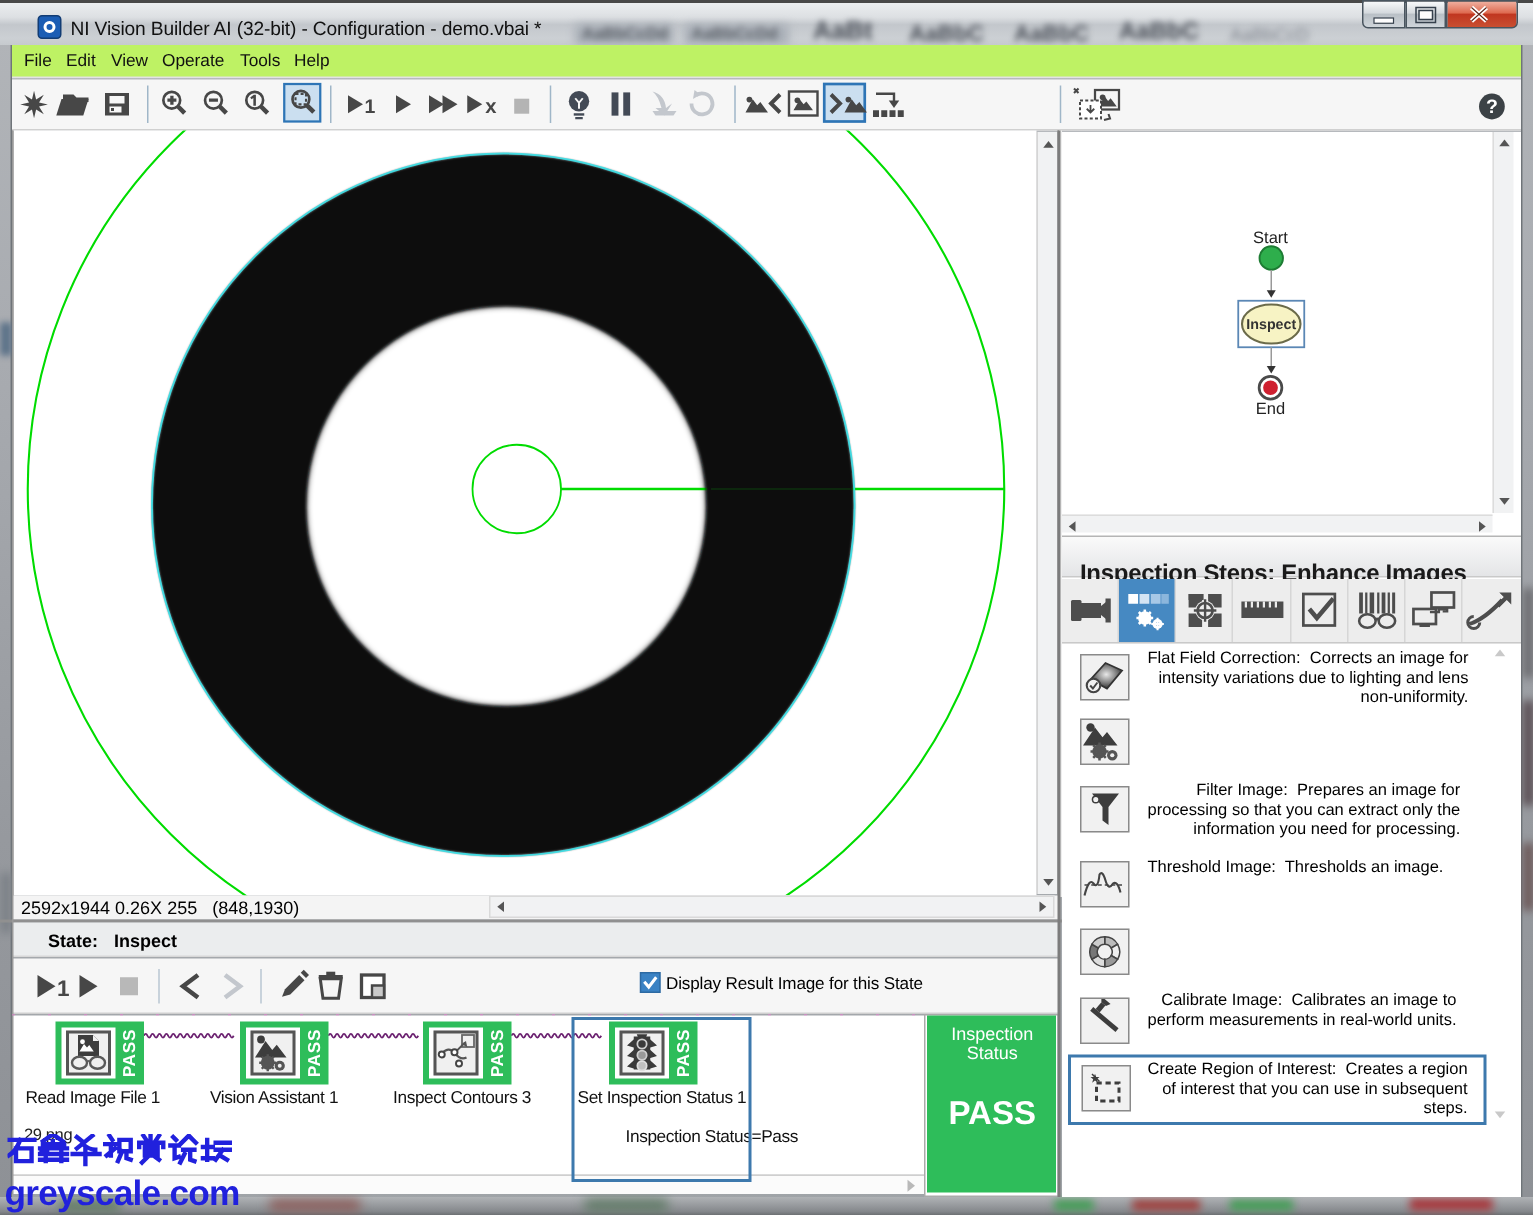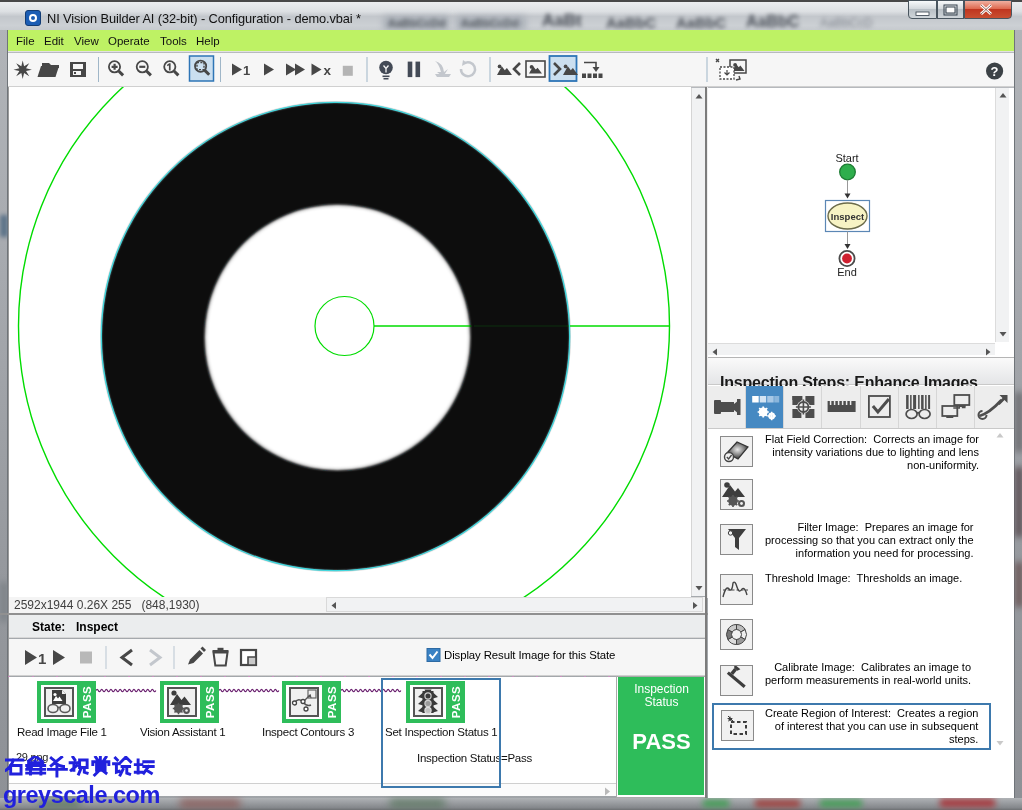--- a/index.html
+++ b/index.html
@@ -25,21 +25,21 @@
 #toolbar { position:absolute; left:8px; top:53px; width:1006px; height:34px; background:#f6f6f6; border-bottom:1px solid #d0d0d0; }
 
 #bl { position:absolute; left:0; top:2px; width:8px; height:796px; background:linear-gradient(180deg,#b2b5b9 0%,#a8abb0 30%,#96999e 70%,#8e9196 100%); border-right:1px solid #6f7479;}
 #br { position:absolute; left:1014px; top:2px; width:8px; height:796px; background:linear-gradient(180deg,#b2b5b9 0%,#a8abb0 30%,#96999e 70%,#8e9196 100%); border-left:1px solid #6f7479;}
 #bb { position:absolute; left:0; top:798px; width:1022px; height:12px; background:linear-gradient(180deg,#b0b3b6,#85888c 80%,#6d7073); }
 
 #imgarea { position:absolute; left:8px; top:87px; width:683px; height:510px; background:#fff; border-left:1px solid #8a8a8a; }
 #vscroll1 { position:absolute; left:691px; top:88px; width:14px; height:508px; background:#f1f2f3; border-left:1px solid #d5d5d5;}
 #rpB { position:absolute; left:705px; top:87px; width:3px; height:511px; background:#eee; border-left:1px solid #7a7a7a; }
 #statusrow { position:absolute; left:8px; top:597px; width:698px; height:16px; background:#f4f4f4; }
-#statustext { position:absolute; left:6px; top:1px; font-size:12px; color:#404040; }
+#statustext { position:absolute; left:6px; top:1px; font-size:12px; color:#000000; }
 #hscroll1 { position:absolute; left:318px; top:0px; width:377px; height:15px; background:#f1f2f3; border:1px solid #d9d9d9; }
 #sep613 { position:absolute; left:0px; top:613px; width:1014px; height:2px; background:#909090; }
 #statebar { position:absolute; left:8px; top:615px; width:698px; height:23px; background:#ebedee; border-bottom:1px solid #d7d7d7;}
 #btoolbar { position:absolute; left:8px; top:639px; width:698px; height:37px; background:#f6f6f6; border-bottom:1px solid #cfcfcf; }
 #steps { position:absolute; left:8px; top:677px; width:608px; height:106px; background:#fff; }
 #stepsscroll { position:absolute; left:8px; top:783px; width:608px; height:13px; background:#fbfbfb; border-top:1px solid #cfcfcf; }
 #greenpanel { position:absolute; left:618px; top:677px; width:86px; height:118px; background:#2ebd5a; }
 #gpwrap { position:absolute; left:616px; top:676px; width:90px; height:122px; background:#fff; border:1px solid #aaa; }
 
 #rightpanel { position:absolute; left:708px; top:88px; width:306px; height:710px; background:#fff;text-align:right; }

